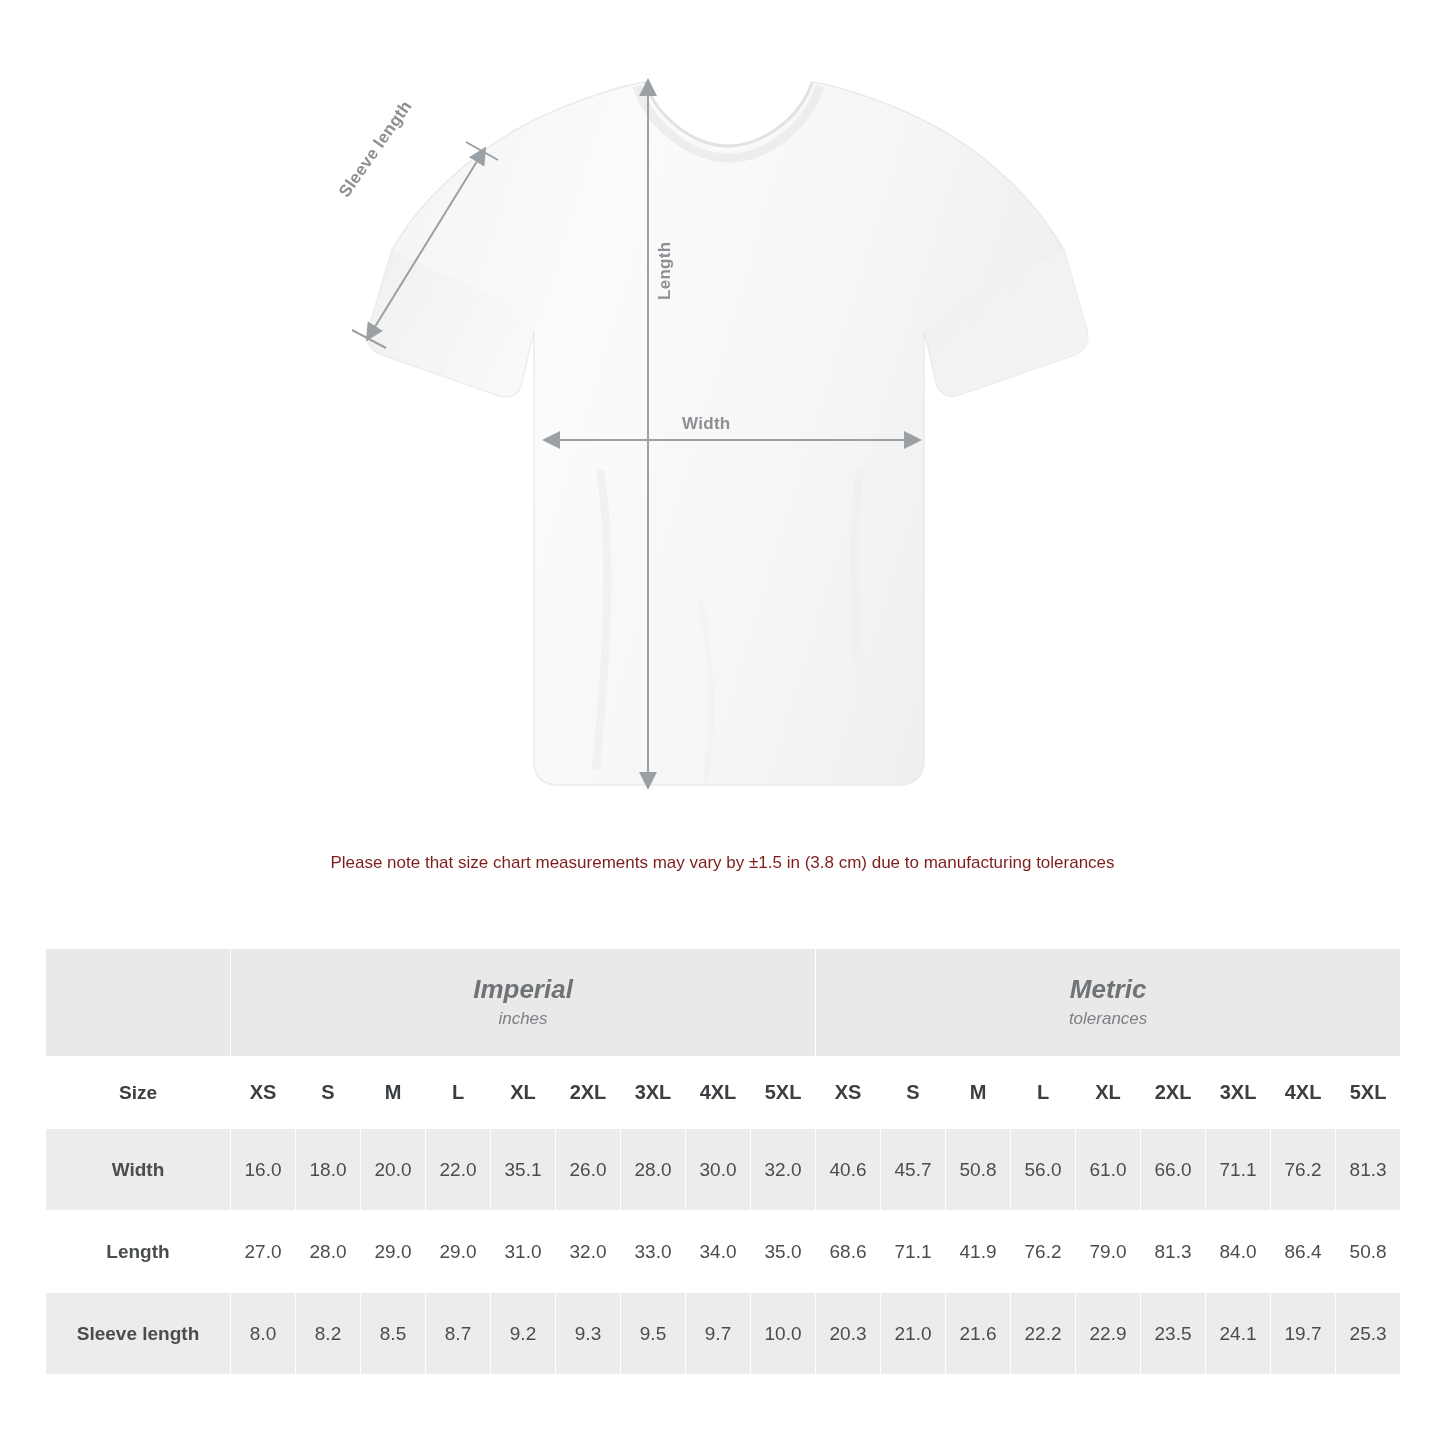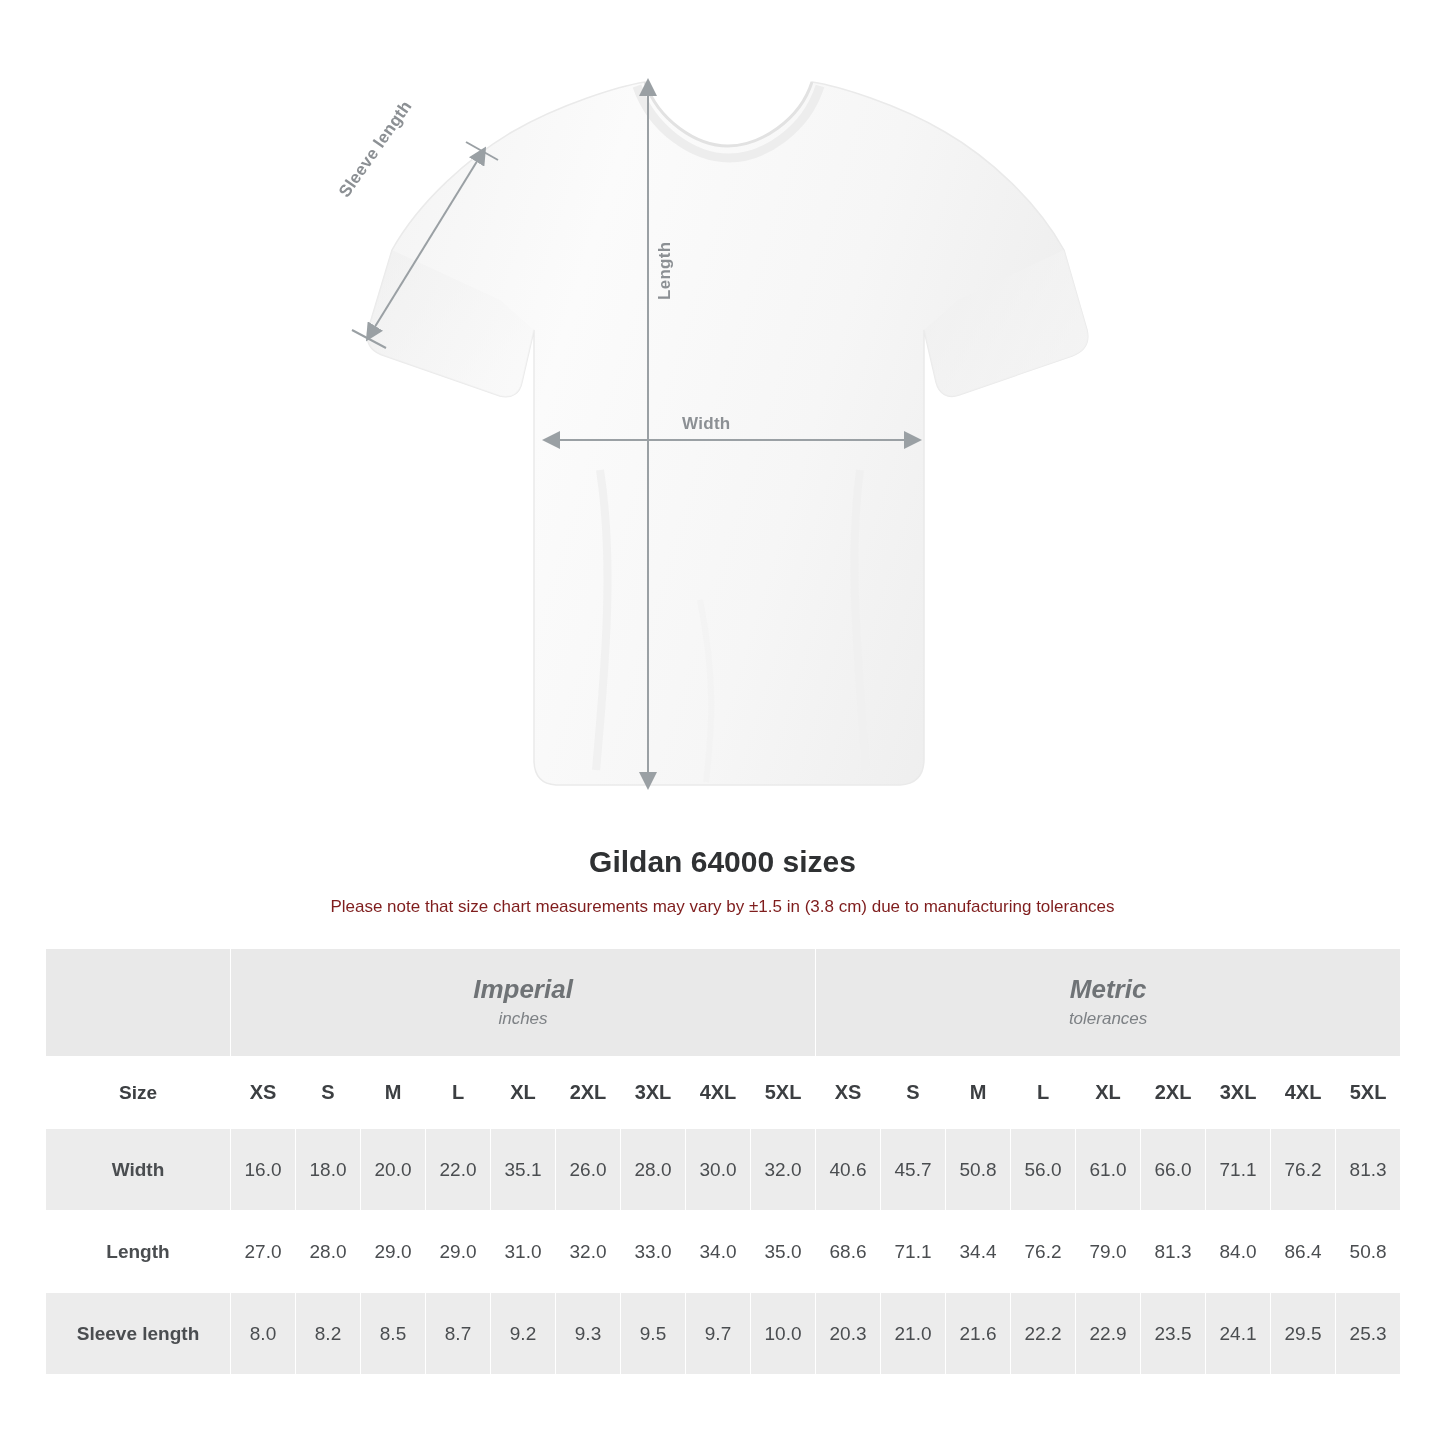--- a/index.html
+++ b/index.html
@@ -181,21 +181,20 @@
       <line x1="352" y1="330" x2="386" y2="348" stroke="#9aa0a4" stroke-width="2"></line>
       <line x1="466" y1="142" x2="498" y2="160" stroke="#9aa0a4" stroke-width="2"></line>
     </svg>
 
     <div class="dim-label label-sleeve">Sleeve length</div>
     <div class="dim-label label-length">Length</div>
     <div class="dim-label label-width">Width</div>
   </div>
 
   <div class="title-block">
-    <h1 class="chart-title">Gildan 64000 sizes</h1>
     <p class="chart-note">Please note that size chart measurements may vary by ±1.5 in (3.8 cm) due to manufacturing tolerances</p>
   </div>
 
   <div class="table-wrap">
     <table class="size-table">
       <colgroup>
         <col style="width:185px">
         <col span="18" style="width:65px">
       </colgroup>
       <tbody>
@@ -261,21 +260,21 @@
           <td class="val">28.0</td>
           <td class="val">29.0</td>
           <td class="val">29.0</td>
           <td class="val">31.0</td>
           <td class="val">32.0</td>
           <td class="val">33.0</td>
           <td class="val">34.0</td>
           <td class="val">35.0</td>
           <td class="val">68.6</td>
           <td class="val">71.1</td>
-          <td class="val">34.4</td>
+          <td class="val">41.9</td>
           <td class="val">76.2</td>
           <td class="val">79.0</td>
           <td class="val">81.3</td>
           <td class="val">84.0</td>
           <td class="val">86.4</td>
           <td class="val">50.8</td>
         </tr>
 
         <tr class="row-a">
           <td class="rowlabel">Sleeve length</td>
@@ -288,20 +287,20 @@
           <td class="val">9.5</td>
           <td class="val">9.7</td>
           <td class="val">10.0</td>
           <td class="val">20.3</td>
           <td class="val">21.0</td>
           <td class="val">21.6</td>
           <td class="val">22.2</td>
           <td class="val">22.9</td>
           <td class="val">23.5</td>
           <td class="val">24.1</td>
-          <td class="val">29.5</td>
+          <td class="val">19.7</td>
           <td class="val">25.3</td>
         </tr>
       </tbody>
     </table>
   </div>
 
 </div>
 
 </body></html>

